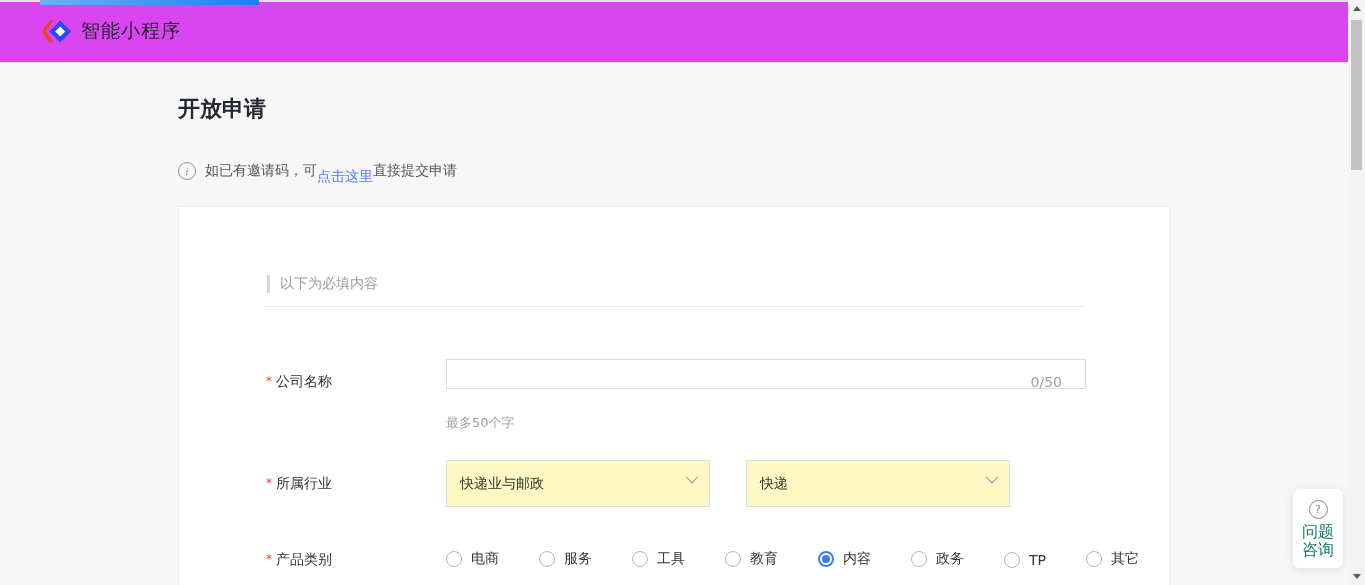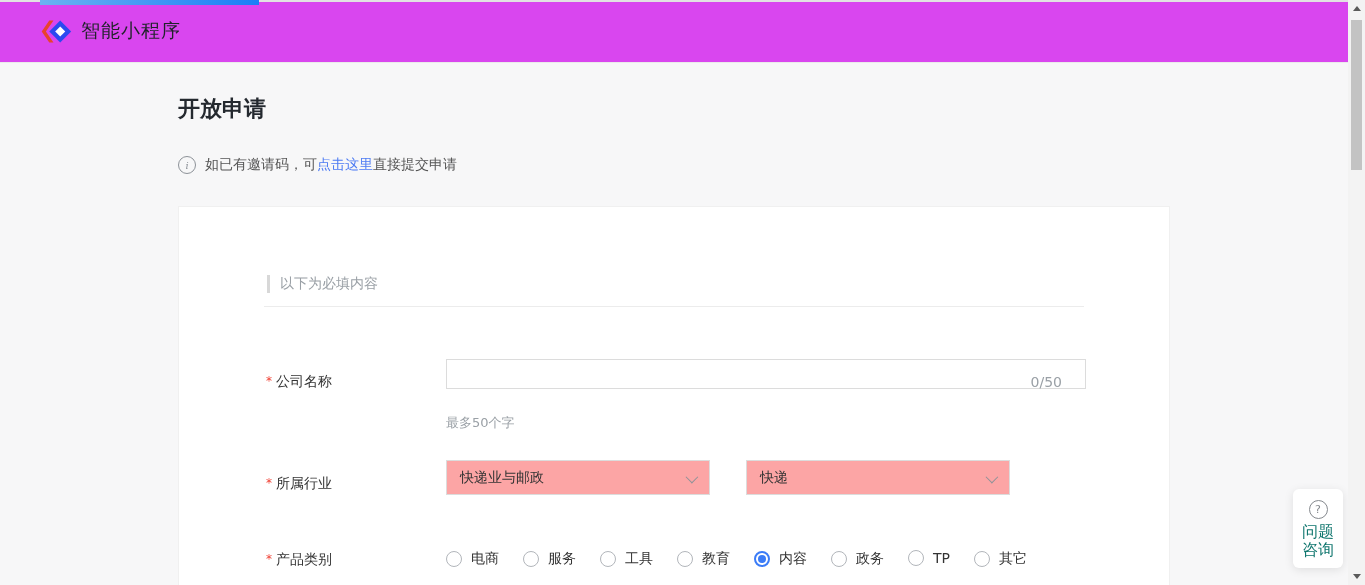--- a/index.html
+++ b/index.html
@@ -27,44 +27,44 @@
   .avatar::after{content:"";position:absolute;left:-4px;top:17px;width:40px;height:10px;border-radius:50%;
     background:#e2b135;opacity:.8;}
   .caret-down{width:0;height:0;border-left:6px solid transparent;border-right:6px solid transparent;
     border-top:7px solid #5f6368;margin-left:9px;cursor:pointer;}
   
   .page-title{position:absolute;left:178px;top:94px;font-size:22px;font-weight:bold;color:#24292f;}
   .notice{position:absolute;left:178px;top:156px;display:flex;align-items:center;font-size:14px;color:#555;}
   .info-icon{width:16px;height:16px;border:1px solid #8d9298;border-radius:50%;display:inline-flex;
     align-items:center;justify-content:center;font-size:10px;color:#8d9298;margin-right:9px;
     font-family:"DejaVu Serif","Liberation Serif",serif;font-style:italic;}
-  .notice a{color:#4d7bf3;text-decoration:none;cursor:pointer;}
+  .notice a{color:#4d7bf3;text-decoration:none;cursor:pointer;margin-top:12px;}
   
   .card{position:absolute;left:178px;top:206px;width:992px;height:400px;background:#fff;
     border:1px solid #f0f0f0;box-sizing:border-box;}
   .section-head{position:absolute;left:88px;top:68px;display:flex;align-items:center;}
   .section-bar{width:3px;height:18px;background:#d8d8d8;margin-right:10px;}
   .section-title{font-size:14px;color:#9aa0a6;}
   .divider{position:absolute;left:85px;top:99px;width:820px;height:1px;background:#ececec;}
   .field-label{position:absolute;left:87px;font-size:14px;color:#333;white-space:nowrap;}
   .req{color:#f04134;font-size:12px;margin-right:4px;vertical-align:1px;}
   .text-input-wrap{position:absolute;left:267px;top:152px;width:640px;height:30px;}
   .text-input{width:100%;height:100%;box-sizing:border-box;border:1px solid #dcdcdc;background:#fff;
     padding:0 60px 0 14px;font-size:14px;color:#333;outline:none;font-family:inherit;}
   .char-counter{position:absolute;right:24px;top:0;height:46px;display:flex;align-items:center;
     font-size:14px;color:#9aa0a6;pointer-events:none;}
   .field-hint{position:absolute;left:267px;top:207px;font-size:13px;color:#9aa0a6;}
-  .select{position:absolute;top:253px;width:264px;height:35px;box-sizing:border-box;border:1px solid #dcdcdc;
-    background:#fca5a5;display:flex;align-items:center;padding:0 30px 0 13px;font-size:14px;color:#333;
+  .select{position:absolute;top:253px;width:264px;height:47px;box-sizing:border-box;border:1px solid #dcdcdc;
+    background:#fef9c3;display:flex;align-items:center;padding:0 30px 0 13px;font-size:14px;color:#333;
     cursor:pointer;}
   .select .chev{position:absolute;right:14px;top:13px;width:8px;height:8px;border-right:1px solid #8d9298;
     border-bottom:1px solid #8d9298;transform:rotate(45deg) translateY(-2px);}
   .select1{left:267px;}
   .select2{left:567px;}
-  .radio-row{position:absolute;left:267px;top:343px;display:flex;align-items:flex-start;gap:24px;}
+  .radio-row{position:absolute;left:267px;top:343px;display:flex;align-items:flex-end;gap:40px;}
   .radio-item{display:flex;align-items:center;cursor:pointer;}
   .radio-circle{width:16px;height:16px;box-sizing:border-box;border:1px solid #b2b6bb;border-radius:50%;
     background:#fff;margin-right:9px;position:relative;}
   .radio-circle.checked{border:2px solid #3b7cf7;}
   .radio-circle.checked::after{content:"";position:absolute;inset:2px;border-radius:50%;background:#3b7cf7;}
   .radio-label{font-size:14px;color:#333;}
   
   .help-fab{position:absolute;left:1293px;top:489px;width:50px;height:79px;background:#fff;border-radius:6px;
     box-shadow:0 2px 10px rgba(0,0,0,.10);display:flex;flex-direction:column;align-items:center;
     justify-content:center;gap:3px;cursor:pointer;z-index:20;}

